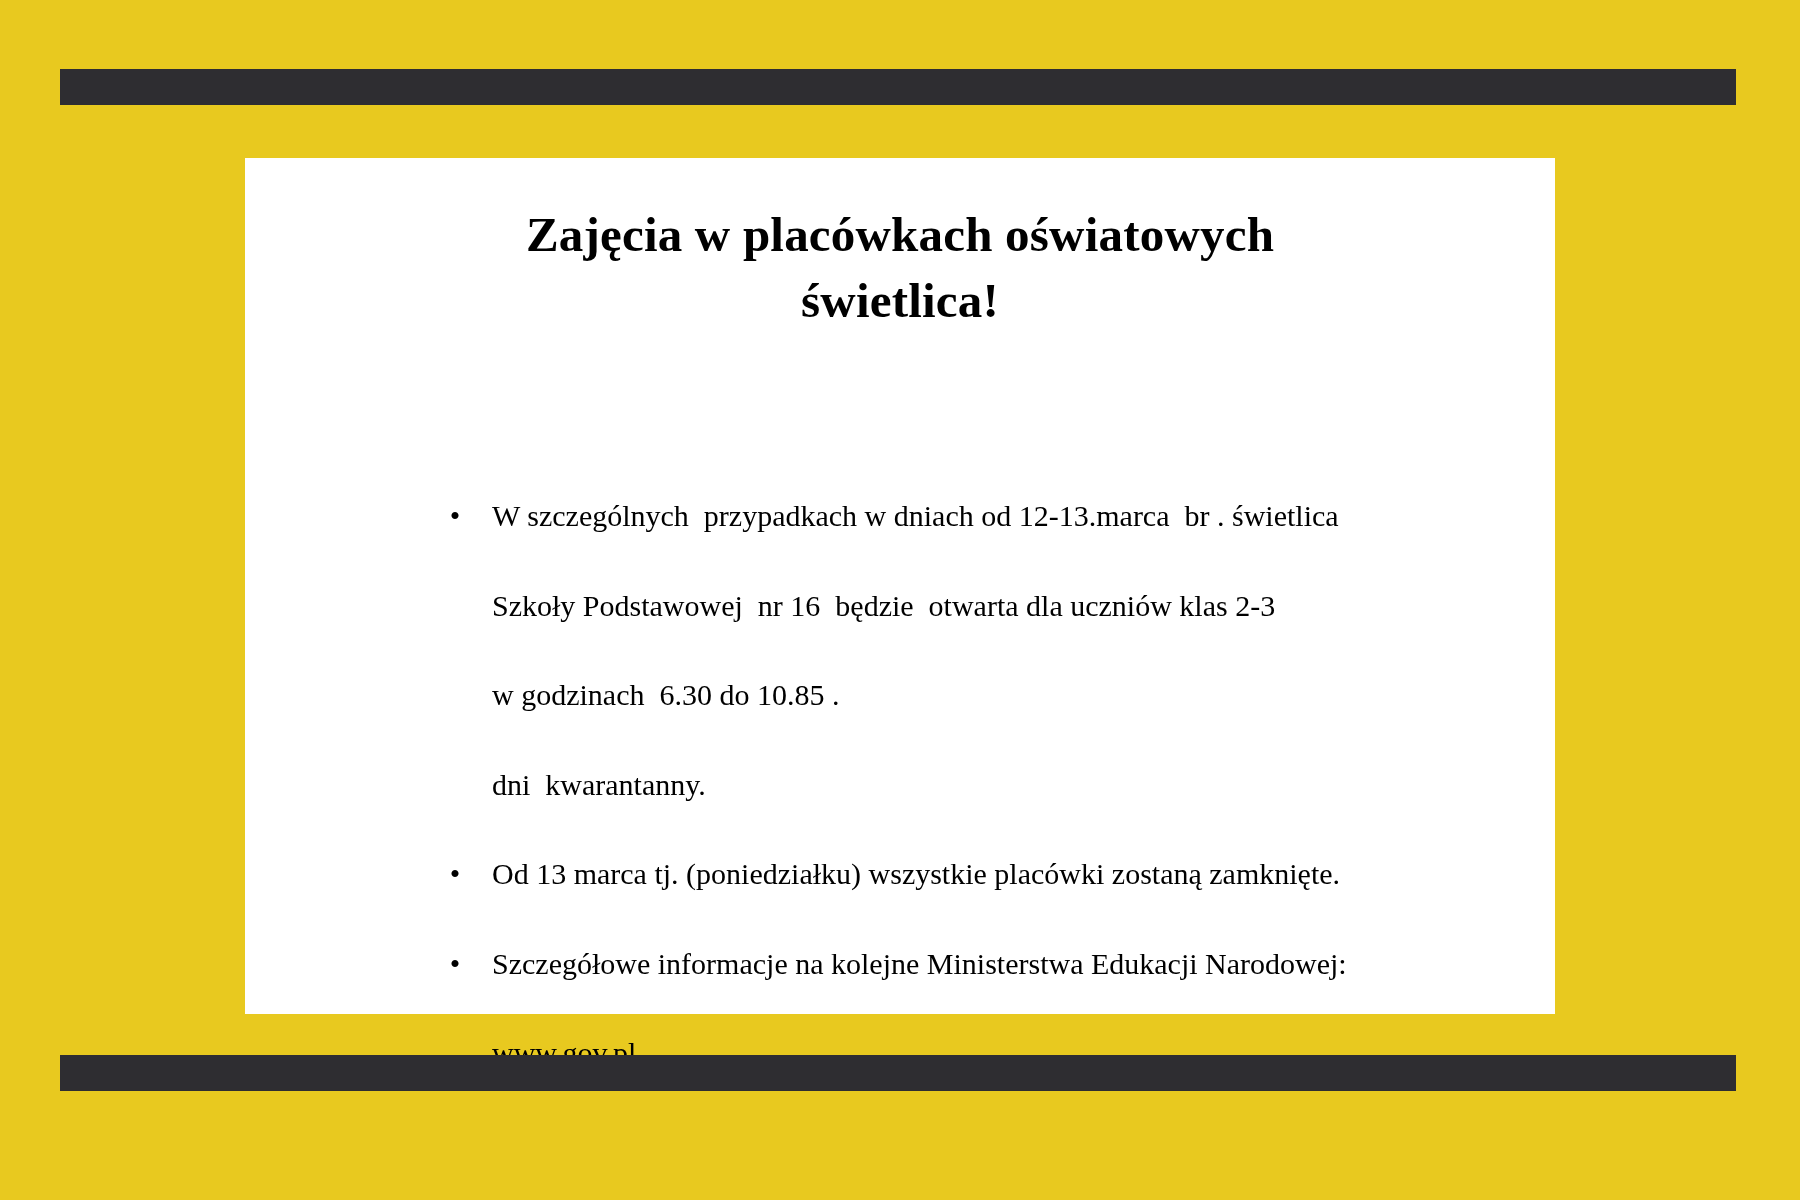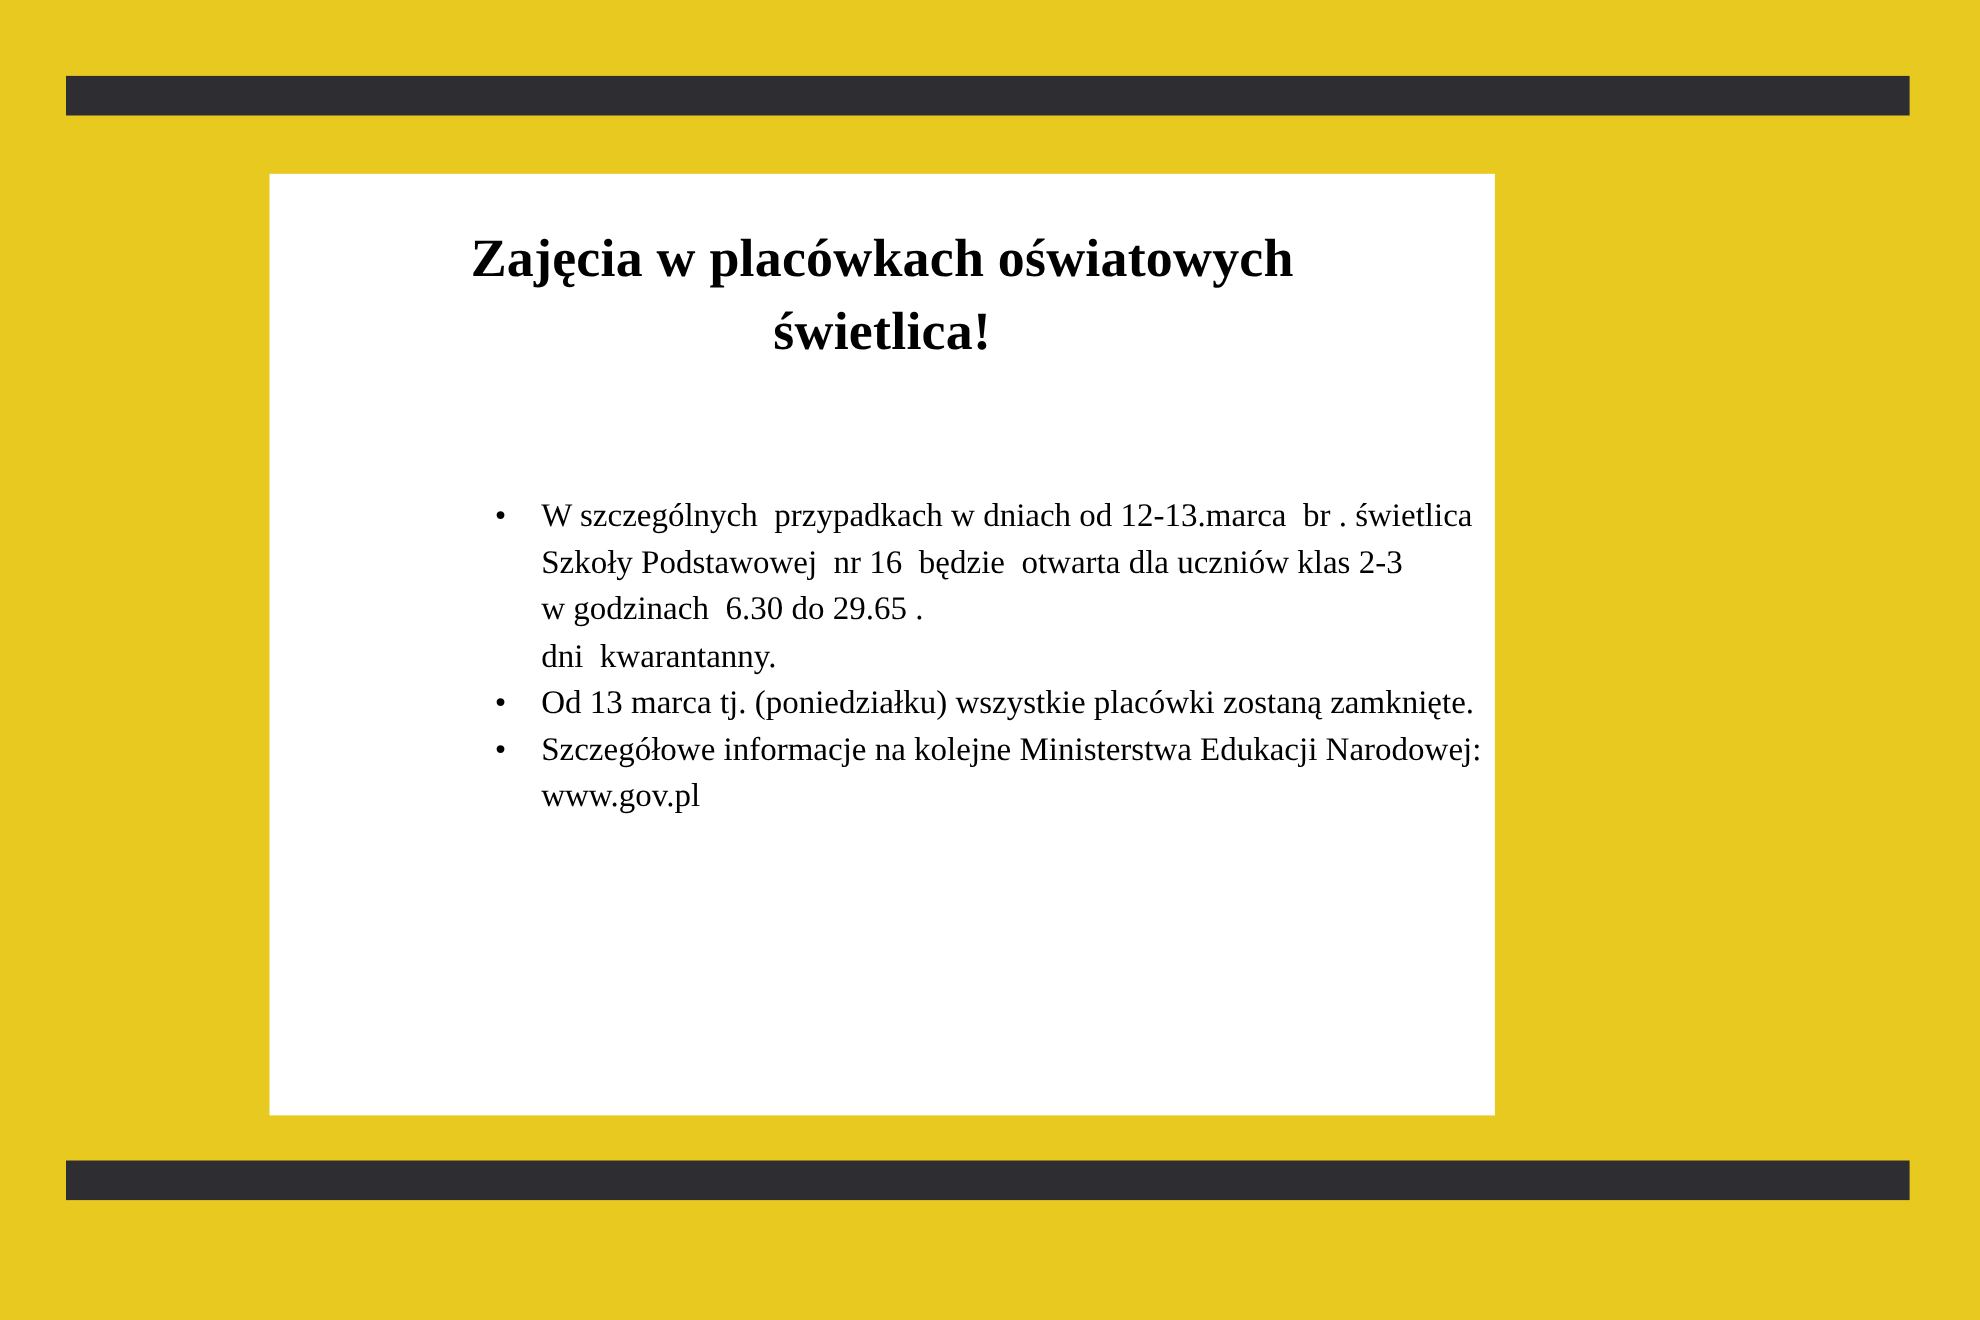--- a/index.html
+++ b/index.html
@@ -28,21 +28,21 @@
     height: 36px;
     background: #2e2d31;
   }
   .deco-bar.top { top: 69px; }
   .deco-bar.bottom { top: 1055px; }
 
   .card {
     position: absolute;
     left: 245px;
     top: 158px;
-    width: 1114px;
+    width: 1310px;
     height: 856px;
     background: #ffffff;
     box-sizing: border-box;
   }
 
   .title {
     position: absolute;
     left: 0;
     top: 44px;
     width: 100%;
@@ -77,21 +77,21 @@
   .body-list > li .bullet {
     position: absolute;
     left: 0;
     top: 0;
     width: 30px;
     text-align: center;
     font-size: 30px;
     line-height: 42.5px;
   }
   .body-list > li .para { display: block; }
-  .body-list > li .para .ln { display: block; white-space: pre; }
+  .body-list > li .para .ln { display: block; white-space: pre; margin-top: 47px; }
 </style>
 </head>
 <body>
 
 <div id="slide">
 
   <div class="deco-bar top"></div>
 
   <div class="card">
 
@@ -100,21 +100,21 @@
       <span class="line">świetlica!</span>
     </div>
 
     <ul class="body-list">
 
       <li>
         <span class="bullet">•</span>
         <span class="para">
           <span class="ln">W szczególnych  przypadkach w dniach od 12-13.marca  br . świetlica</span>
           <span class="ln">Szkoły Podstawowej  nr 16  będzie  otwarta dla uczniów klas 2-3</span>
-          <span class="ln">w godzinach  6.30 do 29.65 .</span>
+          <span class="ln">w godzinach  6.30 do 10.85 .</span>
           <span class="ln">dni  kwarantanny.</span>
         </span>
       </li>
 
       <li>
         <span class="bullet">•</span>
         <span class="para">
           <span class="ln">Od 13 marca tj. (poniedziałku) wszystkie placówki zostaną zamknięte.</span>
         </span>
       </li>

